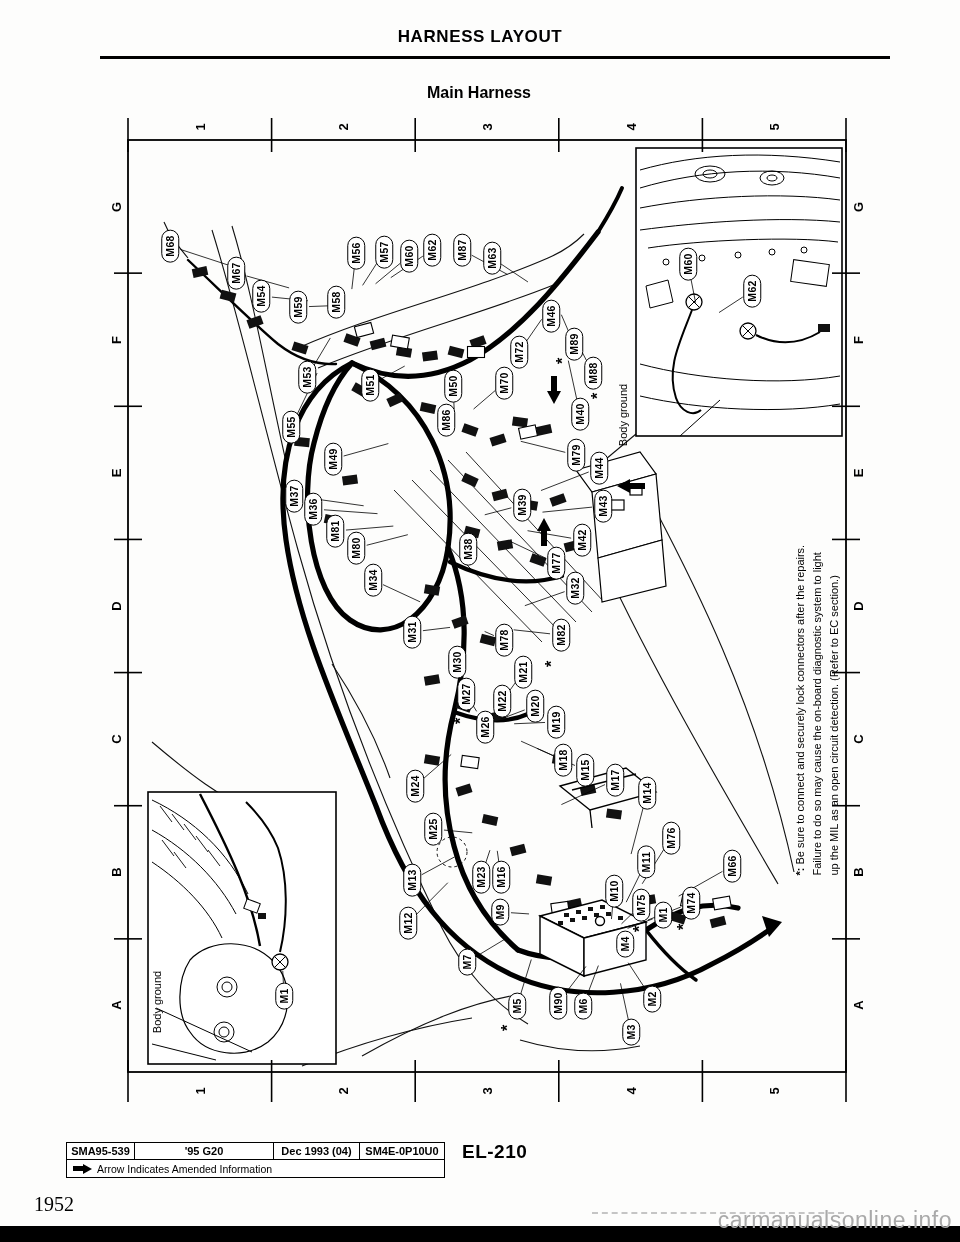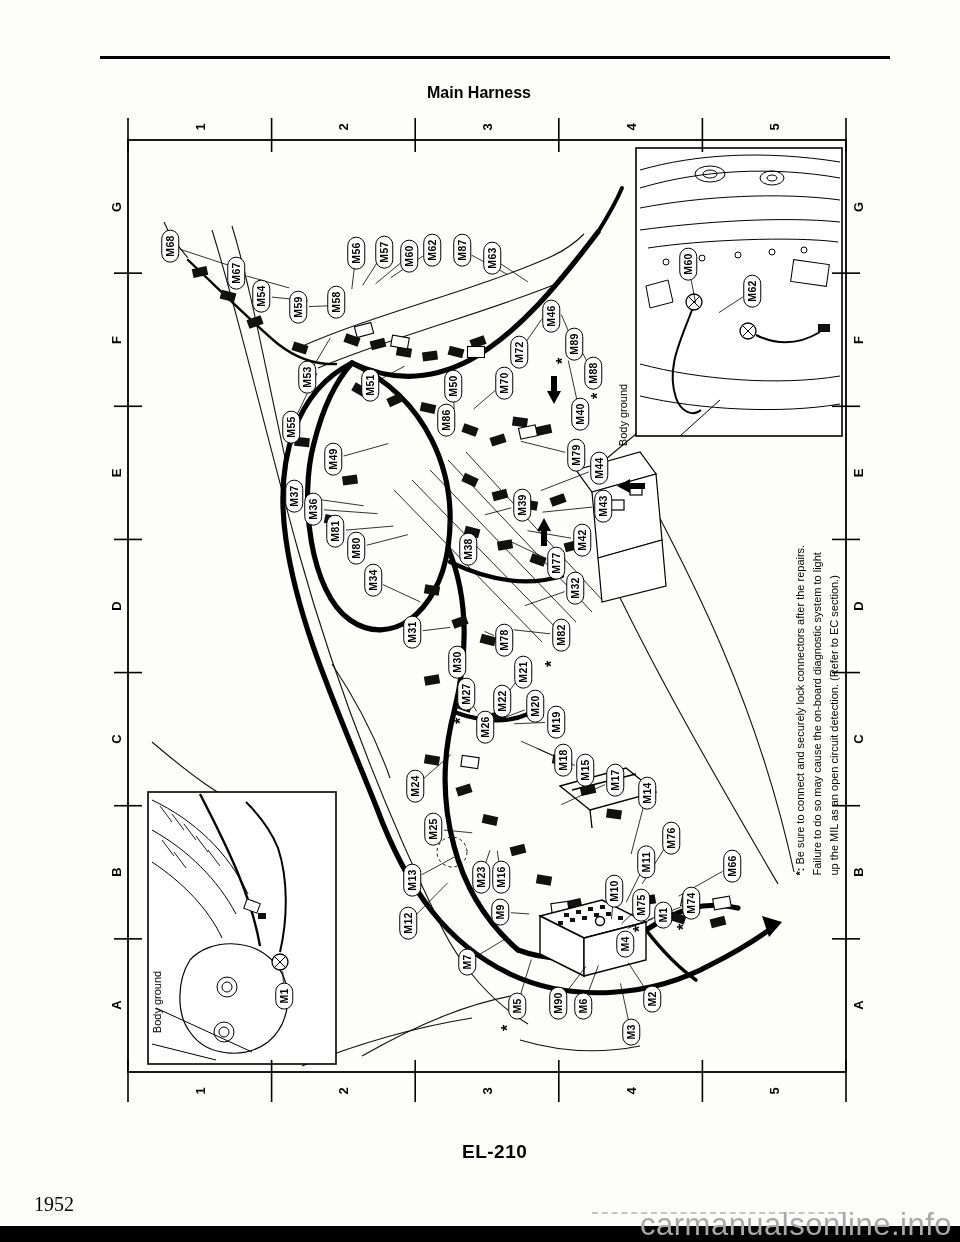--- a/index.html
+++ b/index.html
@@ -23,27 +23,28 @@
   .frow1 .c{text-align:center;border-right:1.5px solid #000;height:100%;display:flex;align-items:center;justify-content:center;white-space:nowrap}
   .frow1 .c:last-child{border-right:none}
   .frow2{border-top:1.5px solid #000;height:17px;display:flex;align-items:center;font-size:10.5px;padding-left:6px;gap:5px}
   .fat-arrow{display:inline-block;position:relative;width:19px;height:10px}
   .fat-arrow:before{content:"";position:absolute;left:0;top:2.5px;width:10px;height:5px;background:#000}
   .fat-arrow:after{content:"";position:absolute;left:10px;top:0;border-left:9px solid #000;border-top:5px solid transparent;border-bottom:5px solid transparent}
   .elcode{position:absolute;left:462px;top:1141px;font-size:19px;font-weight:bold;letter-spacing:.5px}
   .pagenum{position:absolute;left:34px;top:1193px;font-family:"Liberation Serif",serif;font-size:20px}
   .dashline{position:absolute;left:592px;top:1212px;width:252px;border-top:2px dashed #999;opacity:.55}
   .bottombar{position:absolute;left:0;top:1226px;width:960px;height:16px;background:#000}
-  .watermark{position:absolute;left:640px;top:1207px;width:312px;font-size:31px;color:#a9a9a9;z-index:5;letter-spacing:.5px}
+  .watermark{position:absolute;left:640px;top:1207px;width:312px;text-align:right;font-size:23px;color:#a9a9a9;z-index:5;letter-spacing:.5px}
 </style>
 </head>
 <body>
 
 <div class="page">
 
+  <div class="title">HARNESS LAYOUT</div>
   <div class="title-rule"></div>
   <div class="subtitle">Main Harness</div>
 
   <svg id="art" width="960" height="1242" viewBox="0 0 960 1242">
     <g stroke="#000" fill="none" stroke-width="1.8">
       <rect x="128" y="140" width="718" height="932"></rect>
     </g>
 
     <g stroke="#111" fill="none" stroke-width="1.1">
       <path d="M 212,230 C 240,320 262,420 298,550 C 334,680 380,800 442,928 C 462,968 492,1002 528,1024"></path>
@@ -450,20 +451,32 @@
         <span class="hd"></span>
       </div>
       <div class="amend" style="left: 544px; top: 531px; transform: translate(-50%, -50%) rotate(270deg);">
         <span class="sh"></span>
         <span class="hd"></span>
       </div>
       <div class="vtext" style="left: 623px; top: 415px;">Body ground</div>
       <div class="vtext" style="left: 157px; top: 1002px;">Body ground</div>
     </div>
 
+  <div class="ftable">
+    <div class="frow1">
+      <div class="c" style="width:67px">SMA95-539</div>
+      <div class="c" style="width:138px">'95 G20</div>
+      <div class="c" style="width:85px">Dec 1993 (04)</div>
+      <div class="c" style="flex:1">SM4E-0P10U0</div>
+    </div>
+    <div class="frow2">
+      <span class="fat-arrow"></span>
+      <span>Arrow Indicates Amended Information</span>
+    </div>
+  </div>
 
   <div class="elcode">EL-210</div>
   <div class="pagenum">1952</div>
   <div class="dashline"></div>
   <div class="bottombar"></div>
   <div class="watermark">carmanualsonline.info</div>
 
 </div>
 
 </body></html>

